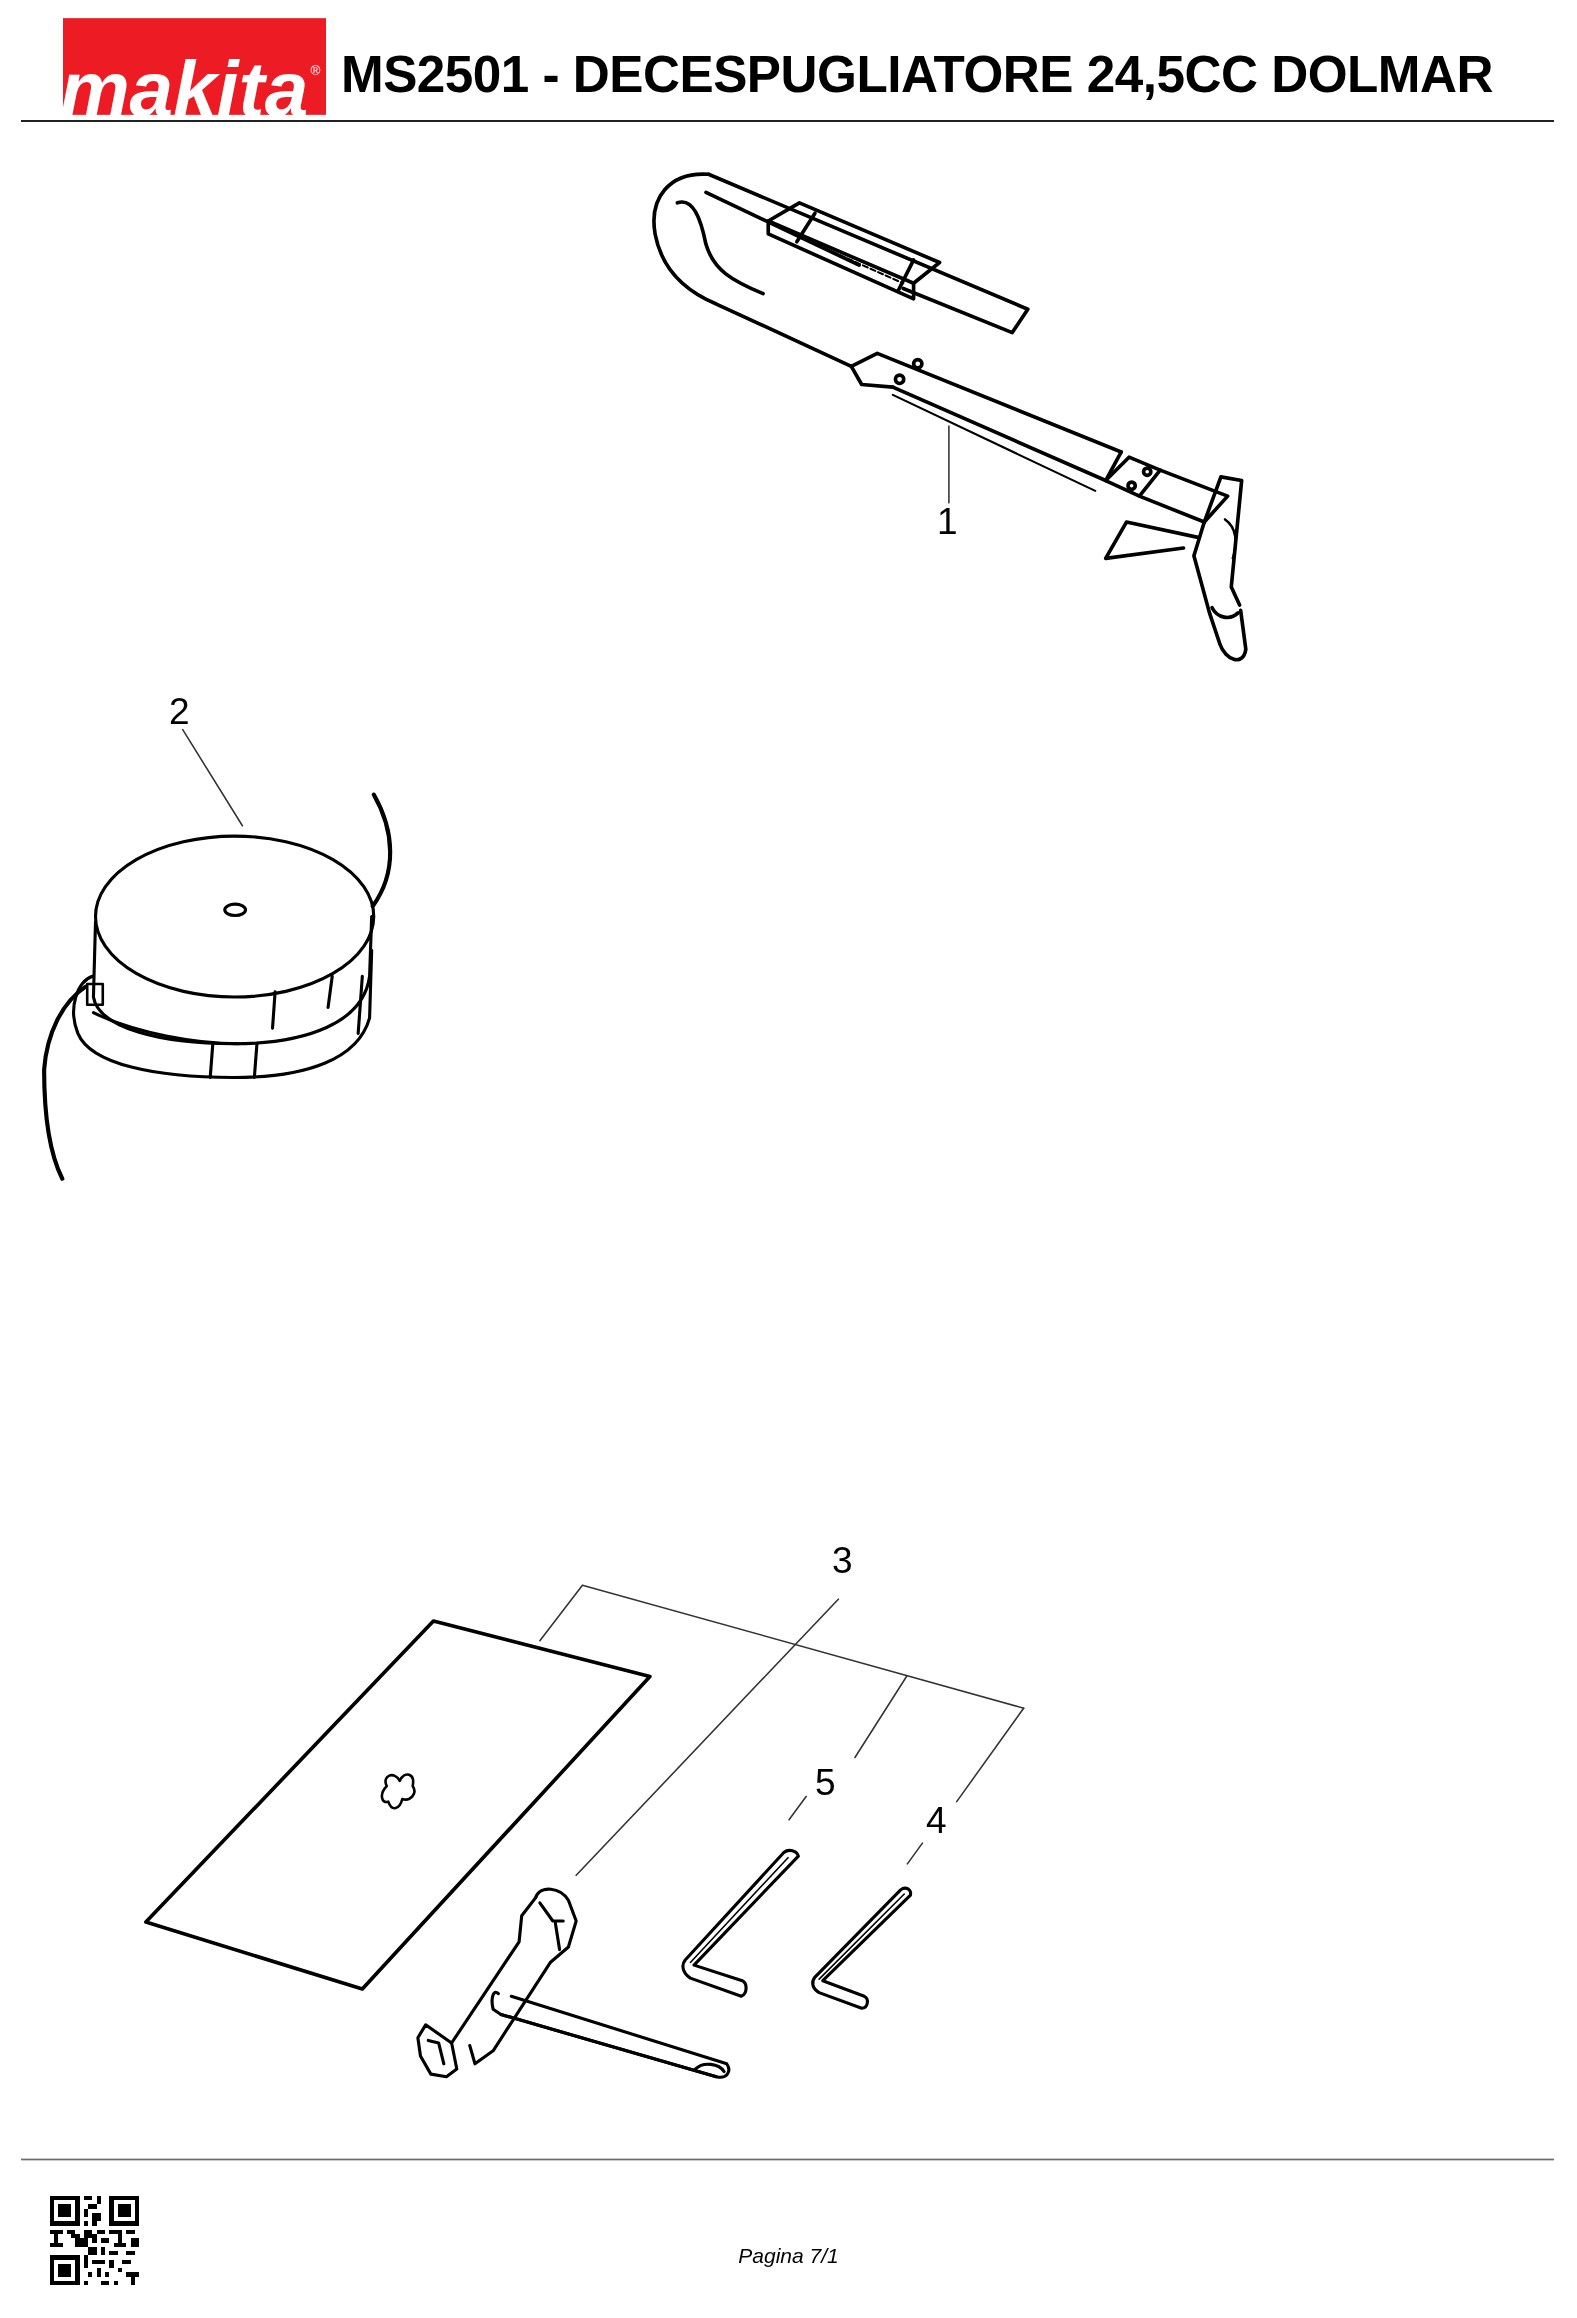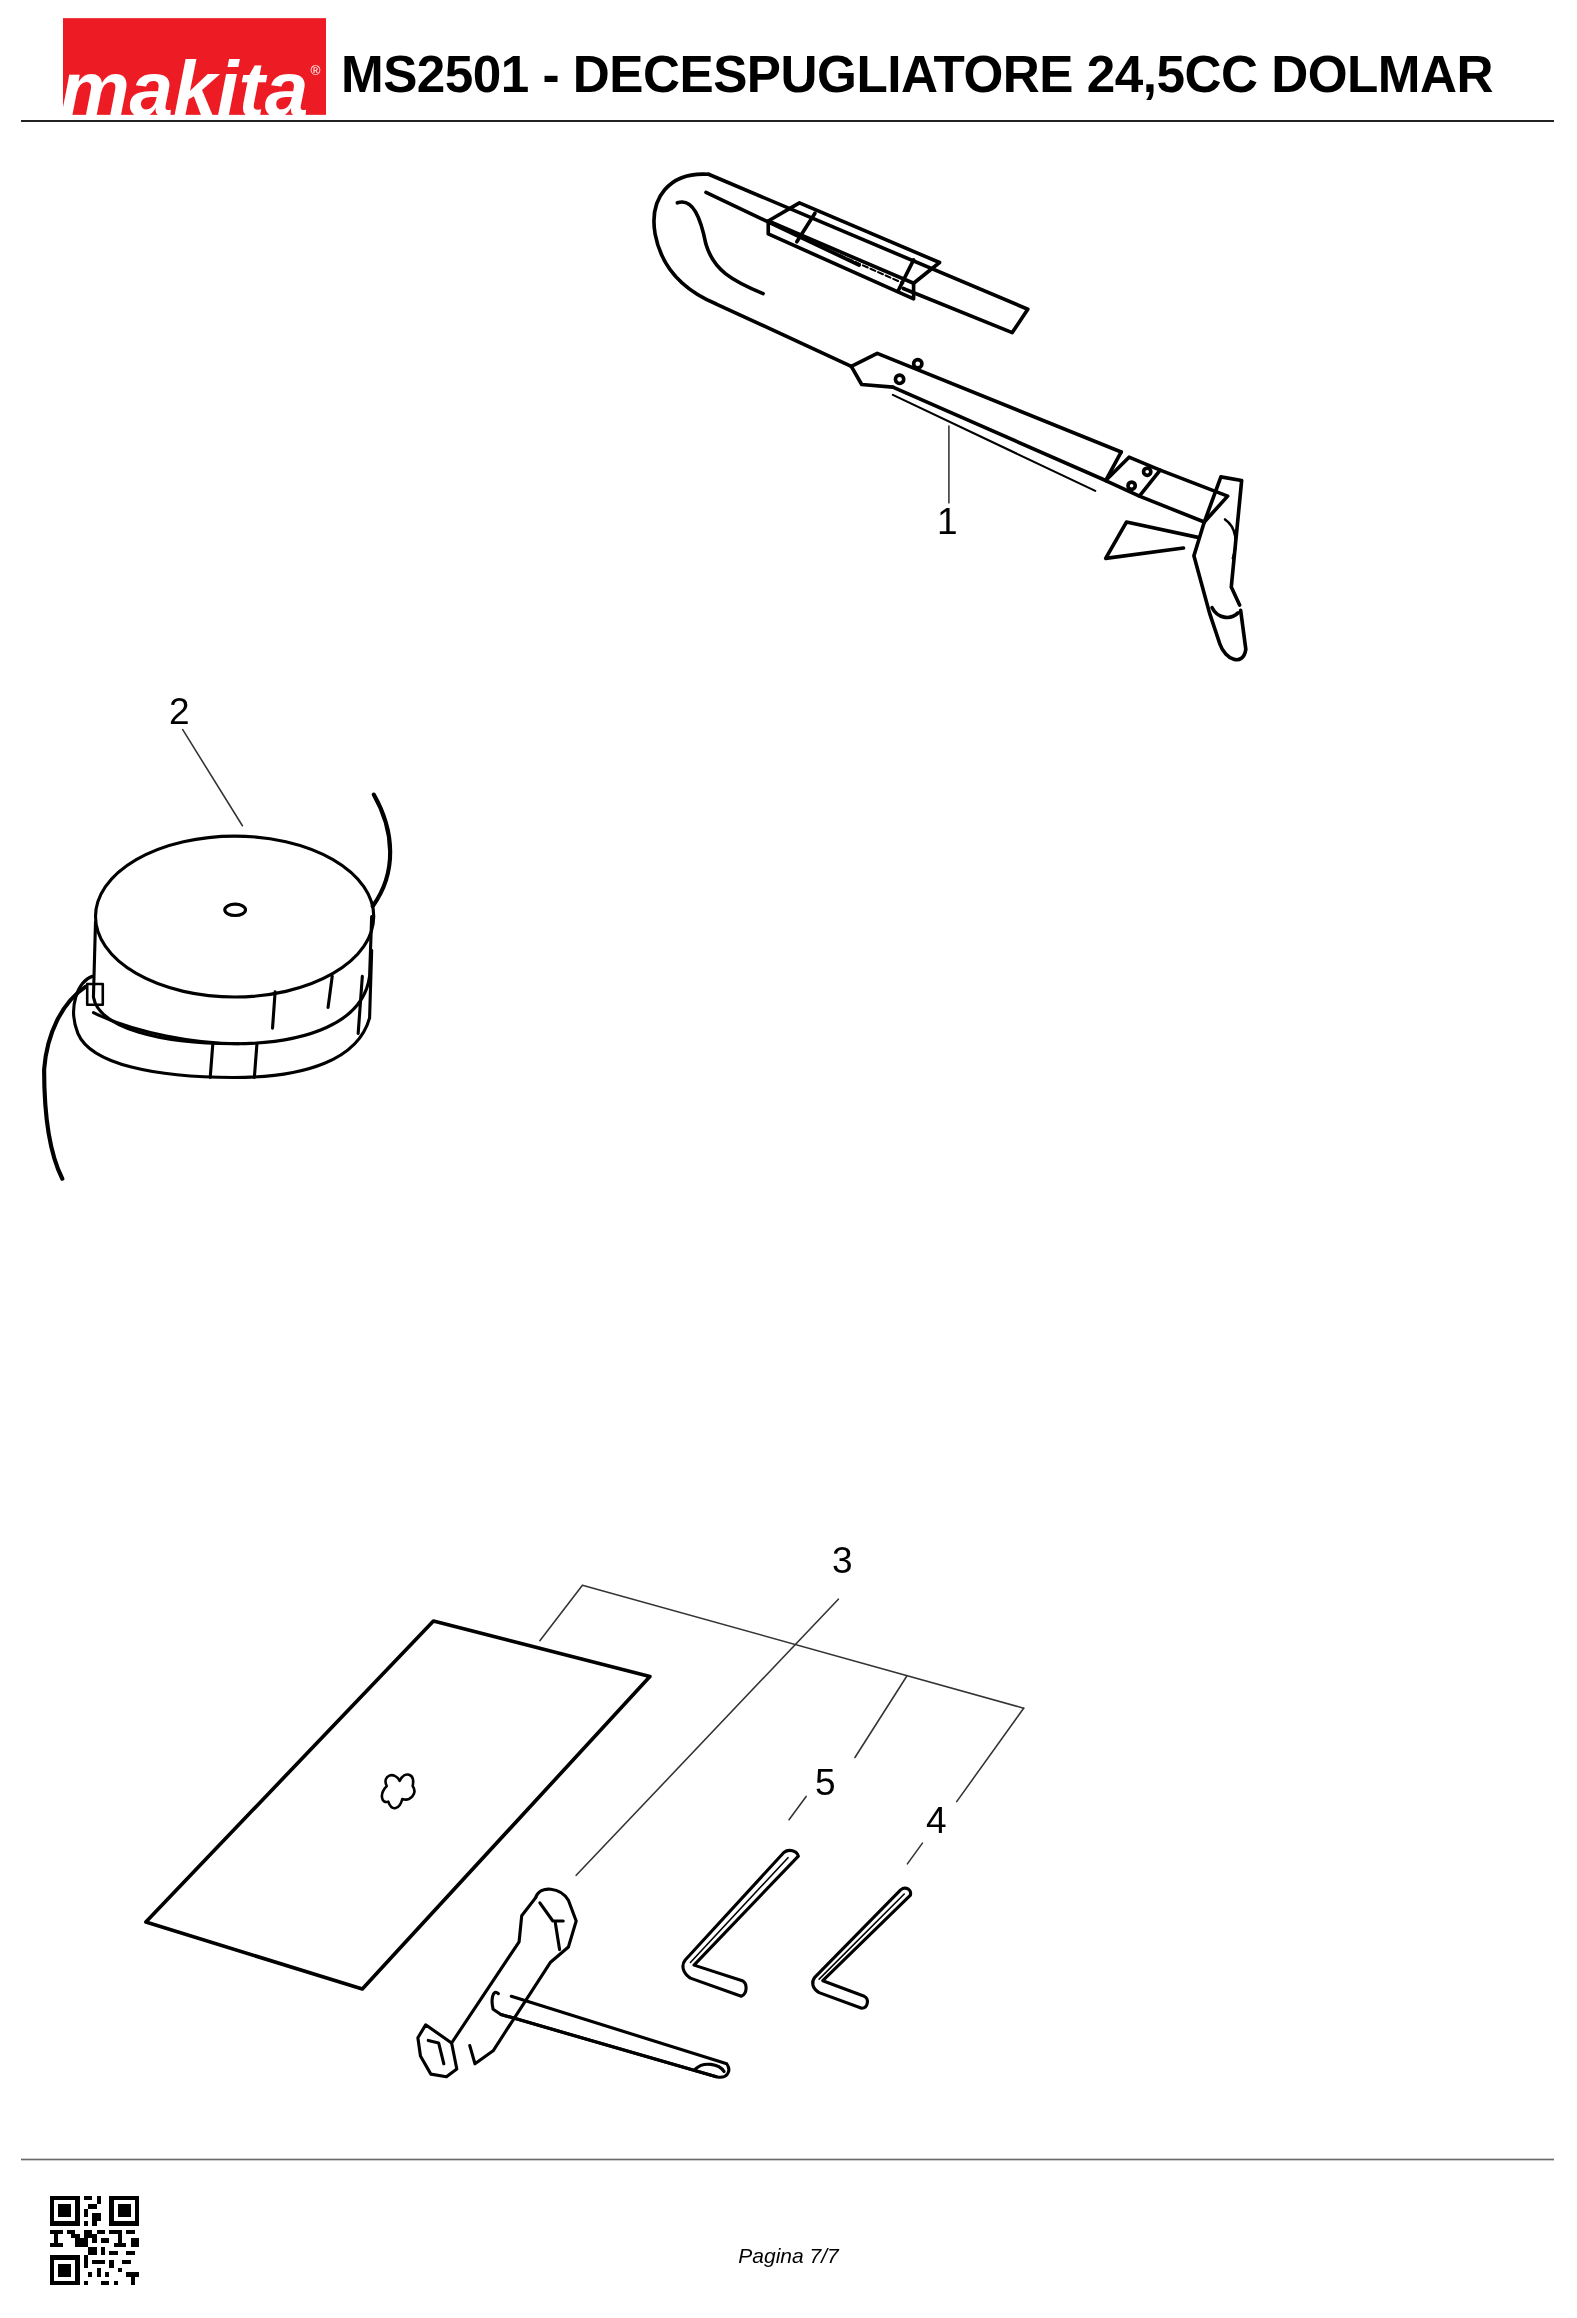--- a/index.html
+++ b/index.html
@@ -166,14 +166,14 @@
         <rect x="13" y="18" width="1" height="1"></rect>
       <rect x="16" y="17" width="1" height="1"></rect>
         <rect x="18" y="18" width="3" height="1"></rect>
         <rect x="19" y="19" width="1" height="2"></rect>
       <rect x="8" y="20" width="1" height="1"></rect>
         <rect x="12" y="20" width="2" height="1"></rect>
         <rect x="15" y="20" width="1" height="1"></rect>
     </g>
   </svg>
 </div>
-<div class="page-num">Pagina 7/7</div>
+<div class="page-num">Pagina 7/1</div>
 
 
 </body></html>

